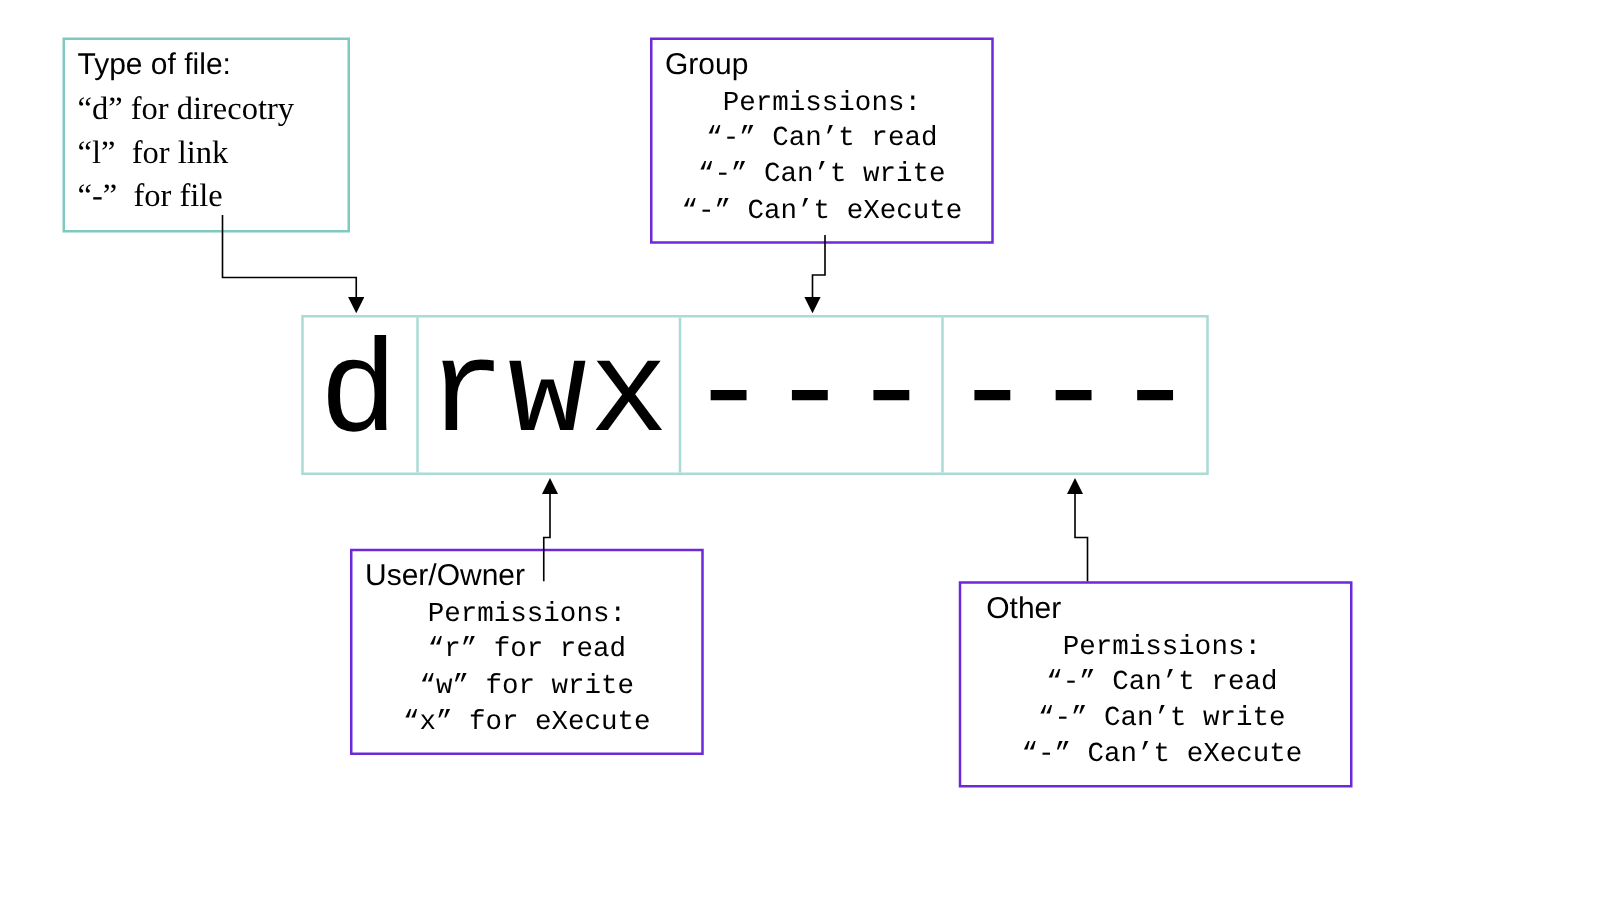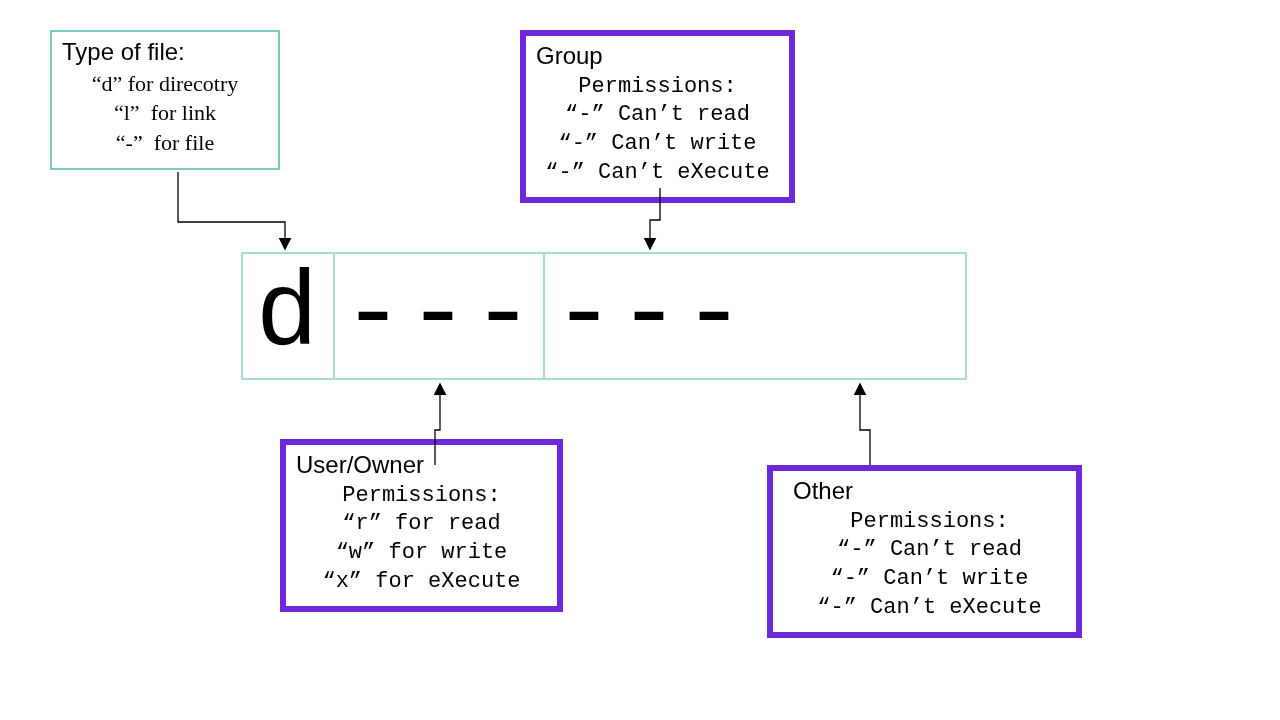--- a/index.html
+++ b/index.html
@@ -17,40 +17,39 @@
     width: 1280px;
     height: 720px;
   }
   .callout {
     position: absolute;
     background: #ffffff;
     box-sizing: border-box;
     padding: 6px 10px 10px 10px;
   }
   .callout.teal  { border: 2px solid #7fc9c0; }
-  .callout.purple{ border: 6px solid #6d28d9; }
+  .callout.purple{ border: 2px solid #6d28d9; }
   .callout .title {
     font-family: Helvetica, Arial, sans-serif;
     font-size: 24px;
     line-height: 1.2;
     margin-bottom: 2px;
   }
   .callout .mono {
     font-family: "Courier New", Courier, monospace;
     font-size: 22px;
     line-height: 1.3;
     white-space: pre;
     text-align: center;
   }
   .callout .serif {
     font-family: "Times New Roman", Times, serif;
-    font-size: 22px;
+    font-size: 26px;
     line-height: 1.35;
     white-space: pre;
-    text-align: center;
   }
 
   
   .permbox {
     position: absolute;
     display: flex;
     border: 2px solid #aadbd5;
     box-sizing: border-box;
     background: #fff;
   }
@@ -92,20 +91,21 @@
   <div class="callout purple" style="left:520px; top:30px; width:275px;">
     <div class="title">Group</div>
     <div class="mono">Permissions:</div>
     <div class="mono">“-” Can’t read</div>
     <div class="mono">“-” Can’t write</div>
     <div class="mono">“-” Can’t eXecute</div>
   </div>
 
   <div class="permbox" style="left:241px; top:252px; width:726px; height:128px;">
     <div class="cell" style="width:92px;">d</div>
+    <div class="cell" style="width:210px;">rwx</div>
     <div class="cell" style="width:210px;">---</div>
     <div class="cell" style="width:210px;">---</div>
   </div>
 
   <div class="callout purple" style="left:280px; top:439px; width:283px;">
     <div class="title">User/Owner</div>
     <div class="mono">Permissions:</div>
     <div class="mono">“r” for read</div>
     <div class="mono">“w” for write</div>
     <div class="mono">“x” for eXecute</div>

